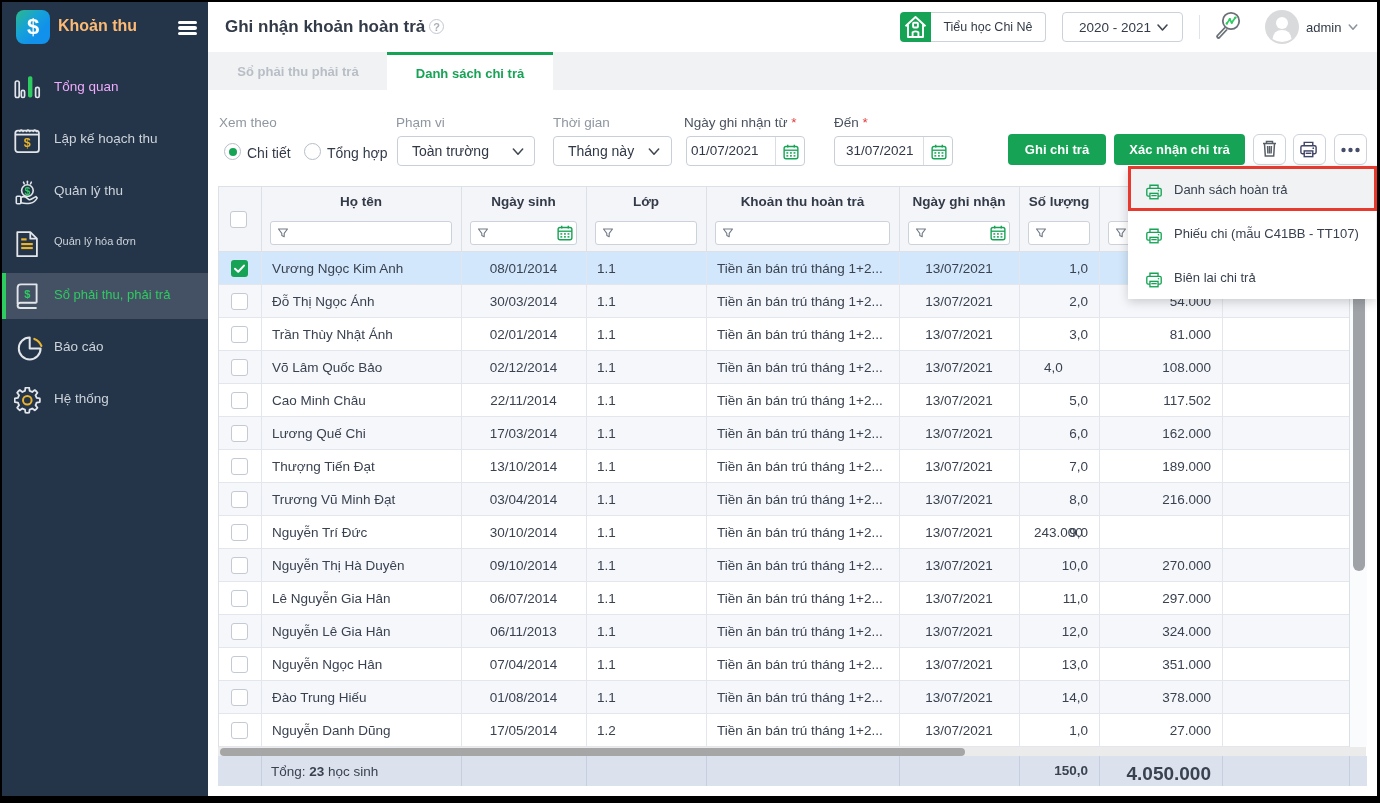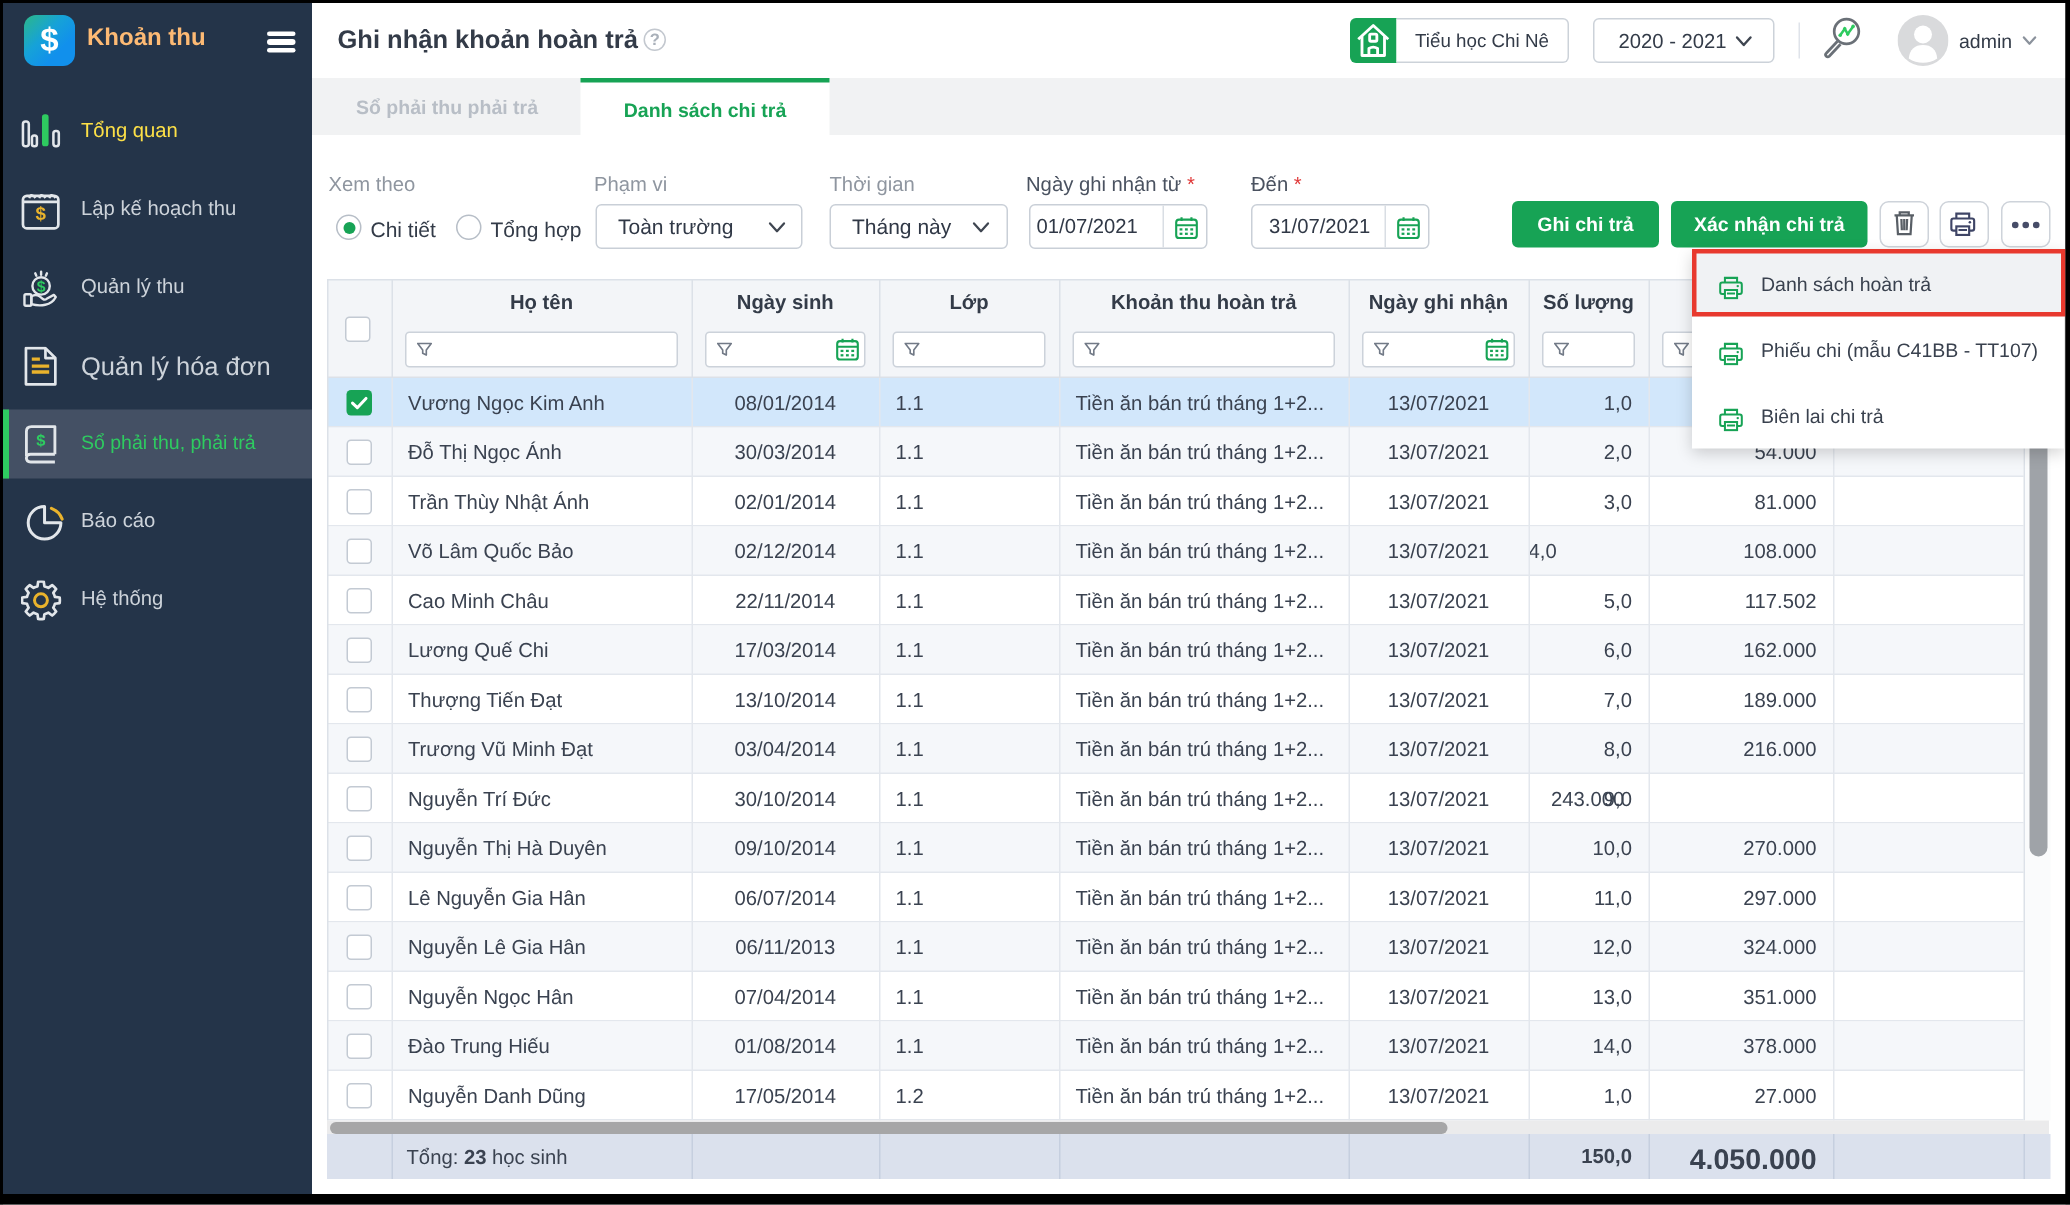--- a/index.html
+++ b/index.html
@@ -23,21 +23,21 @@
 <div class="abs" style="left:2px;top:273px;width:206px;height:46px;background:#445064"></div>
 <div class="abs" style="left:2px;top:273px;width:4px;height:46px;background:#2ecb60"></div>
 <svg class="abs" style="left:14px;top:75px" width="27" height="27" viewBox="0 0 27 27">
     <g fill="none" stroke="#e2e6ea" stroke-width="1.7">
       <rect x="1.3" y="6" width="3.9" height="16.5" rx="1.7"></rect>
       <rect x="7.3" y="15.3" width="3.3" height="7.2" rx="1.5"></rect>
       <rect x="21.6" y="12.3" width="3.6" height="10.2" rx="1.6"></rect>
     </g>
     <rect x="14" y="1.2" width="4.4" height="21.3" rx="1.9" fill="#2ecb60"></rect>
   </svg>
-<div class="abs" style="left:54px;top:79px;font-size:13.5px;font-weight:normal;color:#fde047">Tổng quan</div>
+<div class="abs" style="left:54px;top:79px;font-size:13.5px;font-weight:normal;color:#f0abfc">Tổng quan</div>
 <svg class="abs" style="left:14px;top:127px" width="27" height="27" viewBox="0 0 27 27">
     <g fill="none" stroke="#e2e6ea" stroke-width="1.8">
       <rect x="1.3" y="3.6" width="23.6" height="21.6" rx="2.6"></rect>
       <line x1="1.3" y1="7.6" x2="24.9" y2="7.6"></line>
     </g>
     <g fill="none" stroke="#e2e6ea" stroke-width="1.5">
       <path d="M5.6 5.2 q0.6 -3.6 3.2 -1.2 l0.7 1.1"></path>
       <path d="M12.3 5.2 q0.6 -3.6 3.2 -1.2 l0.7 1.1"></path>
       <path d="M19 5.2 q0.6 -3.6 3.2 -1.2 l0.7 1.1"></path>
     </g>
@@ -60,21 +60,21 @@
 <div class="abs" style="left:54px;top:183px;font-size:13.5px;font-weight:normal;color:#cdd3da">Quản lý thu</div>
 <svg class="abs" style="left:14px;top:231px" width="27" height="27" viewBox="0 0 27 27">
     <path d="M3.3 1.1 h13 l6.6 6.6 v17.5 h-19.6 z" fill="none" stroke="#e2e6ea" stroke-width="1.8" stroke-linejoin="round"></path>
     <path d="M16.3 1.1 v6.6 h6.6" fill="none" stroke="#e2e6ea" stroke-width="1.8" stroke-linejoin="round"></path>
     <g stroke="#eab32c" stroke-width="2.2">
       <line x1="7.2" y1="8.4" x2="12.6" y2="8.4"></line>
       <line x1="7.2" y1="13.1" x2="18.8" y2="13.1"></line>
       <line x1="7.2" y1="17" x2="18.8" y2="17"></line>
     </g>
   </svg>
-<div class="abs" style="left:54px;top:235px;font-size:17px;font-weight:normal;color:#cdd3da">Quản lý hóa đơn</div>
+<div class="abs" style="left:54px;top:235px;font-size:11px;font-weight:normal;color:#cdd3da">Quản lý hóa đơn</div>
 <svg class="abs" style="left:14px;top:283px" width="27" height="27" viewBox="0 0 27 27">
     <g fill="none" stroke="#e2e6ea" stroke-width="1.9" stroke-linejoin="round">
       <path d="M3.6 21 V4.7 Q3.6 1.4 7 1.4 H22.6 V19.8"></path>
       <path d="M22.6 19.8 H6.4 Q3.6 19.8 3.6 22.4 Q3.6 25 6.4 25 H22.6"></path>
     </g>
     <text x="13.2" y="14.6" font-size="11" font-weight="bold" fill="#2ecb60" text-anchor="middle" font-family="Liberation Sans">$</text>
   </svg>
 <div class="abs" style="left:54px;top:287px;font-size:13px;font-weight:normal;color:#2ecb60">Sổ phải thu, phải trả</div>
 <svg class="abs" style="left:14px;top:335px" width="31" height="27" viewBox="0 0 31 27">
     <path d="M15.7 2.6 A 10.9 10.9 0 1 0 26.6 13.5 L15.7 13.5 Z" fill="none" stroke="#e2e6ea" stroke-width="2" stroke-linejoin="round"></path>
@@ -308,21 +308,21 @@
 <div class="cell" style="left:899px;top:318px;width:120px;text-align:center">13/07/2021</div>
 <div class="cell" style="left:1019px;top:318px;width:69px;text-align:right">3,0</div>
 <div class="cell" style="left:1099px;top:318px;width:112px;text-align:right">81.000</div>
 <div class="abs" style="left:218px;top:351px;width:1131px;height:33px;background:#f5f7fa;border-bottom:1px solid #e3e7ed"></div>
 <div class="abs" style="left:231px;top:359px;width:17px;height:17px;border-radius:3px;background:#fff;border:1px solid #c3cad3"></div>
 <div class="cell" style="left:272px;top:351px;width:180px">Võ Lâm Quốc Bảo</div>
 <div class="cell" style="left:461px;top:351px;width:125px;text-align:center">02/12/2014</div>
 <div class="cell" style="left:597px;top:351px;width:100px">1.1</div>
 <div class="cell" style="left:717px;top:351px;width:173px">Tiền ăn bán trú tháng 1+2...</div>
 <div class="cell" style="left:899px;top:351px;width:120px;text-align:center">13/07/2021</div>
-<div class="cell" style="left:1019px;top:351px;width:69px;text-align:left">4,0</div>
+<div class="cell" style="left:1019px;top:351px;width:69px;text-align:center">4,0</div>
 <div class="cell" style="left:1099px;top:351px;width:112px;text-align:right">108.000</div>
 <div class="abs" style="left:218px;top:384px;width:1131px;height:33px;background:#ffffff;border-bottom:1px solid #e3e7ed"></div>
 <div class="abs" style="left:231px;top:392px;width:17px;height:17px;border-radius:3px;background:#fff;border:1px solid #c3cad3"></div>
 <div class="cell" style="left:272px;top:384px;width:180px">Cao Minh Châu</div>
 <div class="cell" style="left:461px;top:384px;width:125px;text-align:center">22/11/2014</div>
 <div class="cell" style="left:597px;top:384px;width:100px">1.1</div>
 <div class="cell" style="left:717px;top:384px;width:173px">Tiền ăn bán trú tháng 1+2...</div>
 <div class="cell" style="left:899px;top:384px;width:120px;text-align:center">13/07/2021</div>
 <div class="cell" style="left:1019px;top:384px;width:69px;text-align:right">5,0</div>
 <div class="cell" style="left:1099px;top:384px;width:112px;text-align:right">117.502</div>

